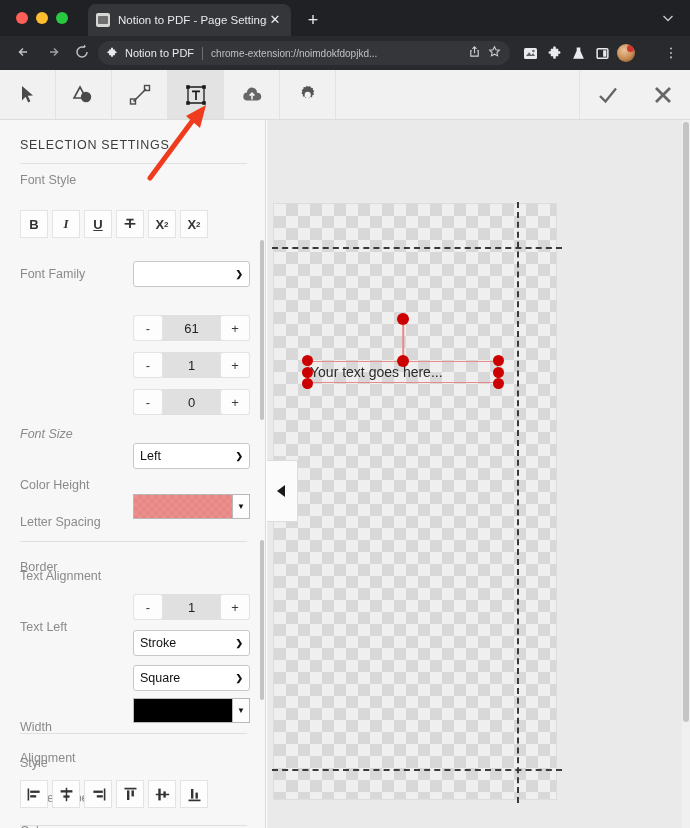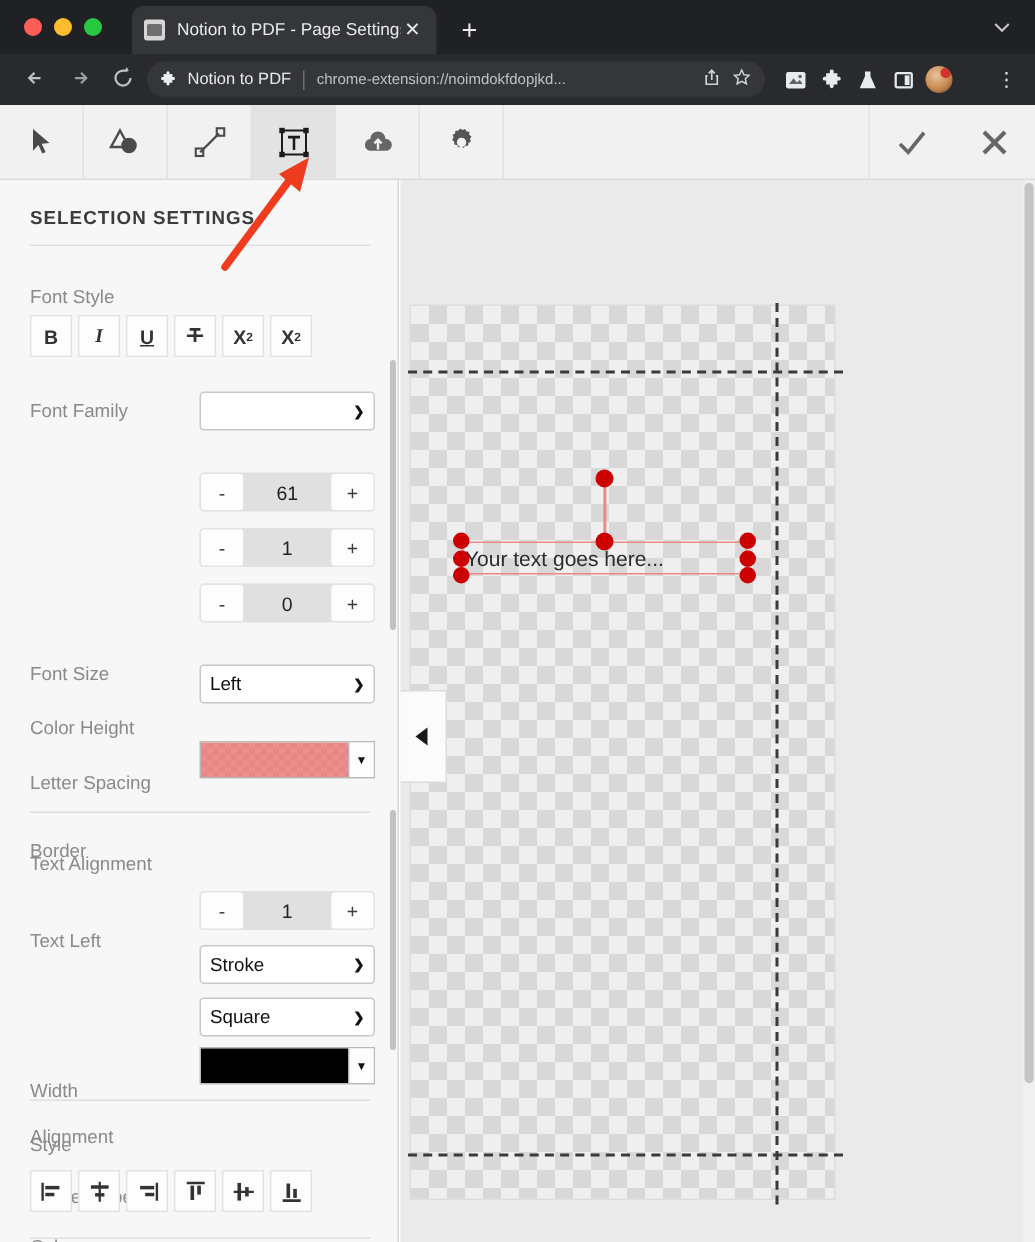--- a/index.html
+++ b/index.html
@@ -124,21 +124,21 @@
   .tool-ico { color: #4a4a4a; display: block; }
 
   
   .panel {
     position: absolute; left: 0; top: 120px; width: 266px; height: 708px;
     background: #f7f7f7; border-right: 1px solid #d8d8d8;
     overflow: hidden;
   }
   .panel-title {
     position: absolute; left: 20px; top: 18px;
-    font-size: 12.5px; font-weight: bold; color: #3c3c3c; letter-spacing: 0.7px;
+    font-size: 12.5px; font-weight: normal; color: #3c3c3c; letter-spacing: 0.7px;
   }
   .panel-rule {
     position: absolute; left: 20px; width: 227px; height: 1px; background: #e0e0e0;
   }
   .sec-label {
     position: absolute; left: 20px;
     font-size: 12.5px; color: #8a8a8a;
   }
   .row-label {
     position: absolute; left: 20px;
@@ -437,21 +437,21 @@
         <path d="M5 5 L19 19 M19 5 L5 19" fill="none" stroke="#666" stroke-width="2.8"></path>
       </svg>
     </div>
   </div>
 
   <div class="panel">
 
     <div class="panel-title">SELECTION SETTINGS</div>
     <div class="panel-rule" style="top:43px;"></div>
 
-    <div class="sec-label" style="top:71px;">Font Style</div>
+    <div class="sec-label" style="top:53px;">Font Style</div>
 
     <div class="btn-group" style="left:20px; top:90px;">
       <div class="sq-btn">
           <span>B</span>
         </div>
       <div class="sq-btn italic">
           <span>I</span>
         </div>
       <div class="sq-btn under">
           <span>U</span>
@@ -465,21 +465,21 @@
       <div class="sq-btn">X<sub>2</sub></div>
       <div class="sq-btn">X<sup>2</sup></div>
     </div>
 
     <div class="row-label" style="top:147px;">Font Family</div>
     <div class="select-box" style="left:133px; top:141px;">
       <span class="sv"></span>
       <span class="chev">❯</span>
     </div>
 
-    <div class="row-label" style="top:322px;">Font Size</div>
+    <div class="row-label" style="top:307px;font-style:italic;">Font Size</div>
     <div class="stepper" style="left:133px; top:195px;">
       <div class="minus">-</div>
       <div class="val">61</div>
       <div class="plus">+</div>
     </div>
 
     <div class="row-label" style="top:358px;">Color Height</div>
     <div class="stepper" style="left:133px; top:232px;">
       <div class="minus">-</div>
       <div class="val">1</div>

